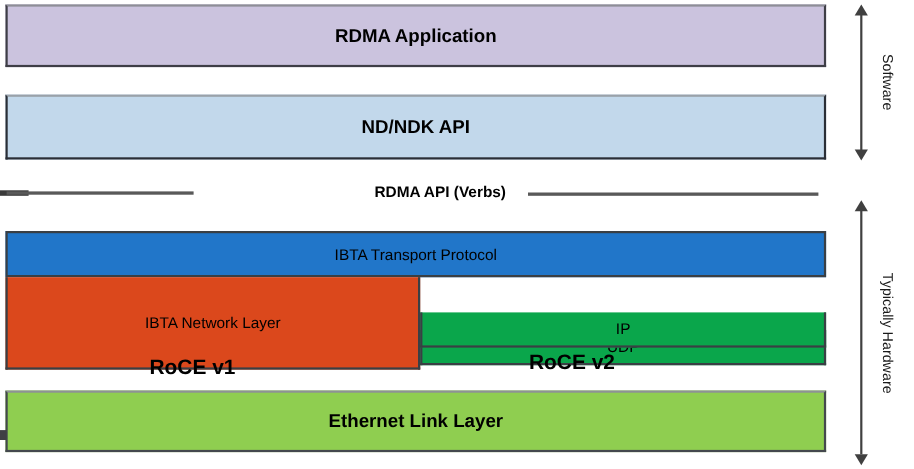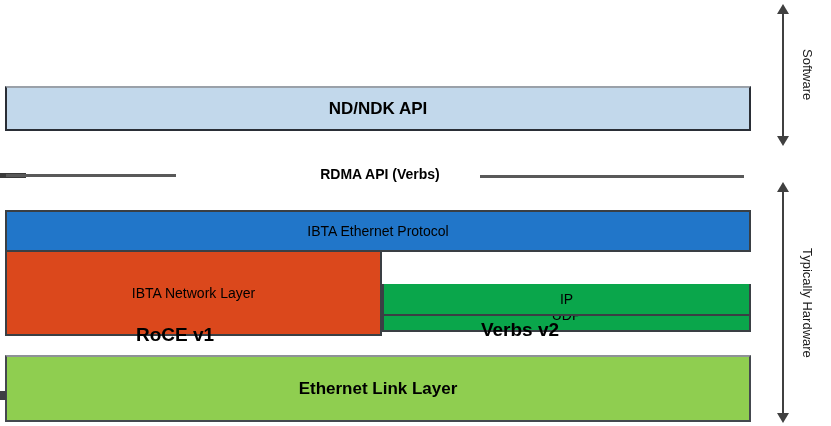--- a/index.html
+++ b/index.html
@@ -6,35 +6,35 @@
   .canvas{
     position:relative;width:831px;height:426px;background:#ffffff;overflow:hidden;
     font-family:"Liberation Sans",sans-serif;color:#000000;
   }
   .box{
     position:absolute;box-sizing:border-box;
     display:flex;align-items:center;justify-content:center;
     text-align:center;
   }
   .box-app{left:5px;top:4px;width:746px;height:57px;border:2px solid #3E3E46;border-top-color:#8E8E96;}
-  .box-api{left:5px;top:86px;width:746px;height:45px;border:2px solid #2A2E36;border-top-color:#9AA1A9;}
+  .box-api{left:5px;top:86px;width:746px;height:59px;border:2px solid #2A2E36;border-top-color:#9AA1A9;}
   .box-transport{left:5px;top:210px;width:746px;height:42px;border:2px solid #3A3F44;}
   .box-network{left:5px;top:252px;width:377px;height:84px;border:2px solid #3A3F44;border-top:none;}
   .box-udp{left:382px;top:252px;width:369px;height:32px;border:2px solid #3A3F44;border-top:none;margin-top:48px;}
   .box-ip{left:382px;top:284px;width:369px;height:32px;border:2px solid #3A3F44;border-top:none;text-align:center;}
-  .box-ethernet{left:5px;top:355px;width:746px;height:67px;border:2px solid #44484E;border-top-color:#8E9296;align-items:center;}
+  .box-ethernet{left:5px;top:355px;width:746px;height:56px;border:2px solid #44484E;border-top-color:#8E9296;align-items:center;}
   .lbl-big{font-size:17px;font-weight:bold;}
   .lbl-mid{font-size:14px;font-weight:normal;}
   .lbl-roce{position:absolute;font-size:19px;font-weight:bold;text-align:center;}
   .roce-v1{left:5px;top:324px;width:340px;}
   .roce-v2{left:360px;top:319px;width:320px;}
   .divider-stub{position:absolute;left:0;top:173px;width:26px;height:5px;background:#3A3A3A;}
   .divider-line-left{position:absolute;left:6px;top:174px;width:170px;height:3px;background:#595959;}
   .divider-line-right{position:absolute;left:480px;top:175px;width:264px;height:3px;background:#595959;}
-  .divider-label{position:absolute;left:300px;top:166px;width:160px;text-align:center;font-size:14px;font-weight:bold;}
+  .divider-label{position:absolute;left:300px;top:166px;width:160px;text-align:right;font-size:14px;font-weight:bold;}
   .arrow-line{position:absolute;width:2px;background:#404040;}
   .sw-line{left:782px;top:13px;height:124px;}
   .hw-line{left:782px;top:191px;height:222px;}
   .arrow-head{position:absolute;width:0;height:0;border-left:6px solid transparent;border-right:6px solid transparent;}
   .head-up{border-bottom:10px solid #404040;}
   .head-down{border-top:10px solid #404040;}
   .sw-head-up{left:777px;top:4px;}
   .sw-head-down{left:777px;top:136px;}
   .hw-head-up{left:777px;top:182px;}
   .hw-head-down{left:777px;top:413px;}
@@ -44,48 +44,51 @@
   }
   .side-software{left:792px;top:5px;height:140px;}
   .side-hardware{left:792px;top:183px;height:240px;}
   .ethernet-nub{position:absolute;left:0;top:391px;width:6px;height:9px;background:#3F3F44;}
 </style>
 </head>
 <body>
 
 <div class="canvas">
 
+  <div class="box box-app" style="background-color: rgb(203, 195, 222);">
+    <span class="lbl-big">RDMA Application</span>
+  </div>
 
   <div class="box box-api" style="background-color: rgb(194, 216, 235);">
     <span class="lbl-big">ND/NDK API</span>
   </div>
 
   <div class="divider-stub"></div>
   <div class="divider-line-left"></div>
   <div class="divider-label">RDMA API (Verbs)</div>
   <div class="divider-line-right"></div>
 
   <div class="box box-transport" style="background-color: rgb(33, 118, 201);">
-    <span class="lbl-mid">IBTA Ethernet Protocol</span>
+    <span class="lbl-mid">IBTA Transport Protocol</span>
   </div>
 
   <div class="box box-network" style="background-color: rgb(219, 72, 28);">
     <span class="lbl-mid">IBTA Network Layer</span>
   </div>
 
   <div class="box box-udp" style="background-color: rgb(10, 166, 75);">
     <span class="lbl-mid">UDP</span>
   </div>
 
   <div class="box box-ip" style="background-color: rgb(10, 166, 75);">
     <span class="lbl-mid">IP</span>
   </div>
 
   <div class="lbl-roce roce-v1">RoCE v1</div>
-  <div class="lbl-roce roce-v2">Verbs v2</div>
+  <div class="lbl-roce roce-v2">RoCE v2</div>
 
   <div class="box box-ethernet" style="background-color: rgb(143, 206, 80);">
     <span class="lbl-big">Ethernet Link Layer</span>
   </div>
   <div class="ethernet-nub"></div>
 
   <div class="arrow-line sw-line"></div>
   <div class="arrow-head head-up sw-head-up"></div>
   <div class="arrow-head head-down sw-head-down"></div>
   <div class="side-label side-software">Software</div>

